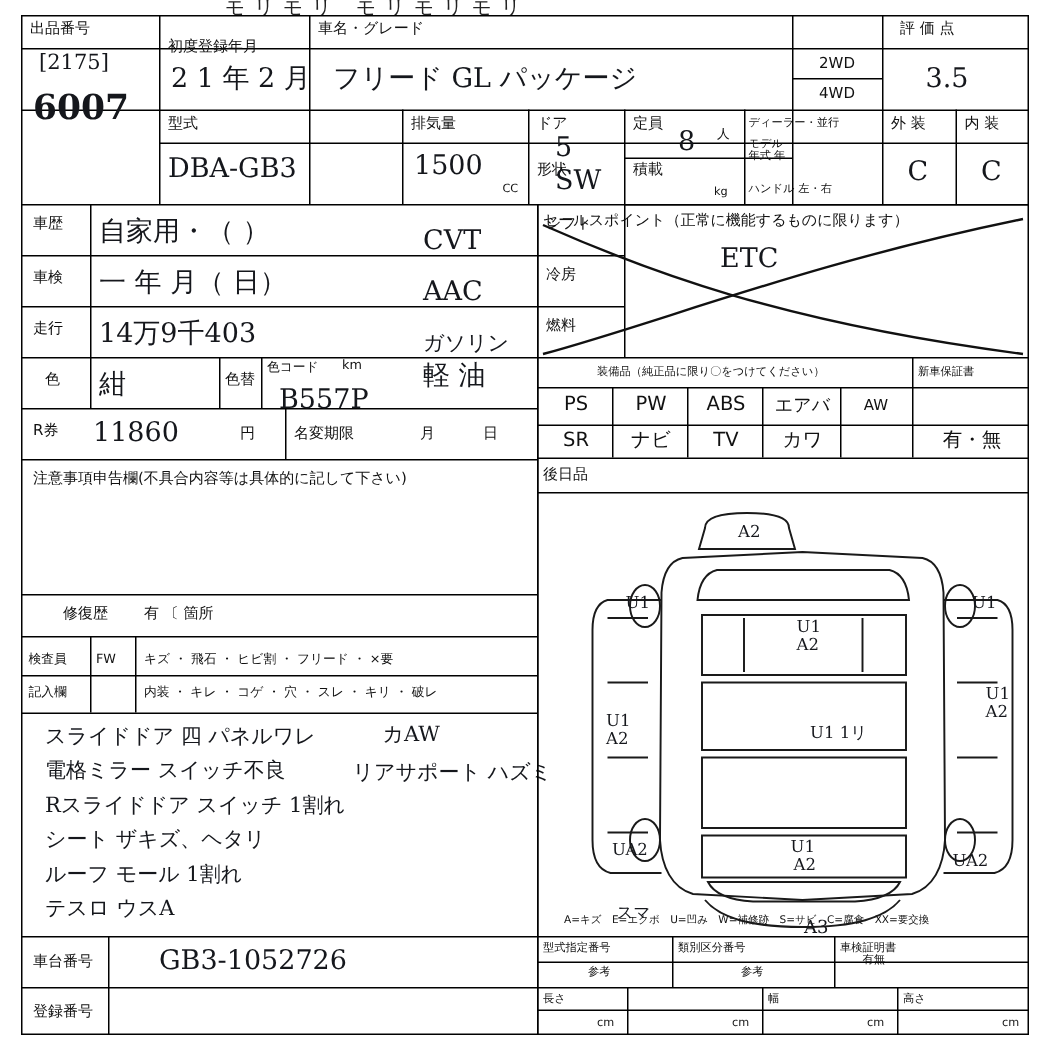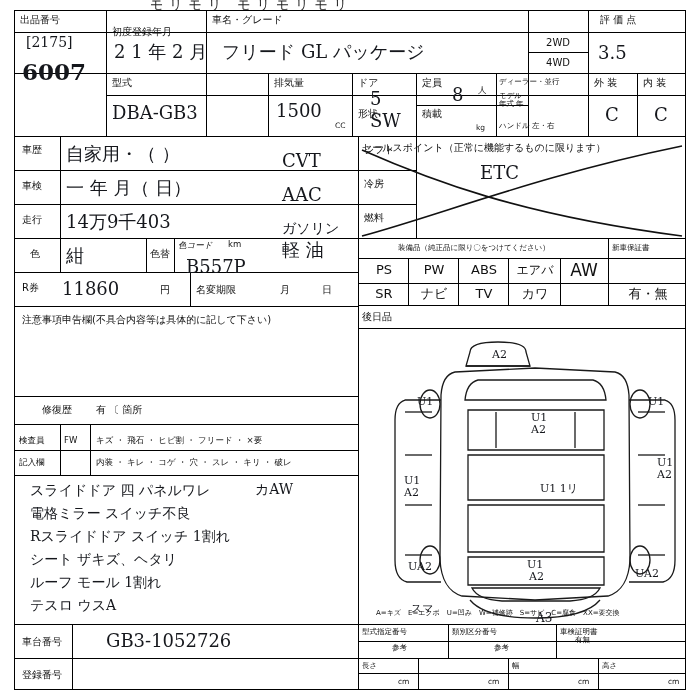--- a/index.html
+++ b/index.html
@@ -65,21 +65,21 @@
   <div class="lbl" style="left:112px;top:26px;">初度登録年月</div>
   <div class="hand med" style="left:114px;top:40px;">2 1 年 2 月</div>
 
   <div class="lbl" style="left:212px;top:14px;">車名・グレード</div>
   <div class="hand med" style="left:222px;top:40px;">フリード  GL パッケージ</div>
 
   <div class="lbl cellcenter" style="left:528px;top:32px;width:60px;height:20px;">2WD</div>
   <div class="lbl cellcenter" style="left:528px;top:52px;width:60px;height:21px;">4WD</div>
 
   <div class="lbl" style="left:600px;top:14px;">評 価 点</div>
-  <div class="hand med" style="left:598px;top:42px;text-align:center;">3.5</div>
+  <div class="hand med" style="left:617px;top:42px;text-align:center;">3.5</div>
 
   <div class="lbl" style="left:112px;top:77px;">型式</div>
   <div class="hand med" style="left:112px;top:102px;">DBA-GB3</div>
 
   <div class="lbl" style="left:274px;top:77px;">排気量</div>
   <div class="hand med" style="left:276px;top:100px;">1500</div>
   <div class="lbl xs" style="left:335px;top:122px;">CC</div>
 
   <div class="lbl" style="left:358px;top:77px;">ドア</div>
   <div class="hand med" style="left:370px;top:88px;">5</div>
@@ -130,21 +130,21 @@
   <div class="lbl" style="left:22px;top:180px;">車検</div>
   <div class="hand med" style="left:66px;top:176px;">一   年      月（      日）</div>
 
   <div class="lbl" style="left:22px;top:214px;">走行</div>
   <div class="hand med" style="left:66px;top:210px;">14万9千403</div>
   <div class="lbl sm" style="left:228px;top:228px;margin-top:12px;">km</div>
 
   <div class="lbl" style="left:30px;top:248px;">色</div>
   <div class="hand med" style="left:66px;top:244px;">紺</div>
   <div class="lbl" style="left:150px;top:248px;">色替</div>
-  <div class="lbl sm" style="left:178px;top:241px;font-style:italic;">色コード</div>
+  <div class="lbl sm" style="left:178px;top:241px;">色コード</div>
   <div class="hand med" style="left:186px;top:256px;">B557P</div>
 
   <div class="lbl" style="left:22px;top:282px;">R券</div>
   <div class="hand med" style="left:62px;top:278px;">11860</div>
   <div class="lbl" style="left:160px;top:284px;">円</div>
   <div class="lbl" style="left:196px;top:284px;">名変期限</div>
   <div class="lbl" style="left:280px;top:284px;">月</div>
   <div class="lbl" style="left:322px;top:284px;">日</div>
 
   <div class="lbl" style="left:22px;top:314px;">注意事項申告欄(不具合内容等は具体的に記して下さい)</div>
@@ -158,20 +158,21 @@
   <div class="lbl sm" style="left:19px;top:458px;">記入欄</div>
   <div class="lbl sm" style="left:96px;top:458px;">内装 ・ キレ ・ コゲ ・ 穴 ・ スレ ・ キリ ・ 破レ</div>
 
   <div class="hand sml" style="left:30px;top:482px;">スライドドア 四 パネルワレ</div>
   <div class="hand sml" style="left:30px;top:505px;">電格ミラー スイッチ不良</div>
   <div class="hand sml" style="left:30px;top:528px;">Rスライドドア スイッチ 1割れ</div>
   <div class="hand sml" style="left:30px;top:551px;">シート ザキズ、ヘタリ</div>
   <div class="hand sml" style="left:30px;top:574px;">ルーフ モール 1割れ</div>
   <div class="hand sml" style="left:30px;top:597px;">テスロ ウスA</div>
   <div class="hand sml" style="left:255px;top:481px;">カAW</div>
+  <div class="hand sml" style="left:235px;top:506px;">リアサポート ハズミ</div>
 
   <div class="vline" style="left:416px;top:136px;height:102px;"></div>
   <div class="vline" style="left:358px;top:136px;height:554px;"></div>
   <div class="hline" style="left:358px;top:170px;width:58px;"></div>
   <div class="hline" style="left:358px;top:204px;width:58px;"></div>
   <div class="hline" style="left:358px;top:238px;width:328px;"></div>
   <div class="hline" style="left:416px;top:136px;width:270px;"></div>
   <div class="hline" style="left:358px;top:258px;width:328px;"></div>
   <div class="hline" style="left:358px;top:283px;width:328px;"></div>
   <div class="hline" style="left:358px;top:305px;width:328px;"></div>
@@ -189,21 +190,21 @@
   <div class="hand med" style="left:480px;top:162px;">ETC</div>
 
   <div class="vline" style="left:608px;top:238px;height:67px;"></div>
   <div class="lbl xs" style="left:398px;top:244px;">装備品（純正品に限り〇をつけてください）</div>
   <div class="lbl xs" style="left:612px;top:244px;">新車保証書</div>
 
   <div class="lbl cellcenter" style="left:360px;top:259px;width:48px;height:23px;font-size:13px;">PS</div>
   <div class="lbl cellcenter" style="left:410px;top:259px;width:48px;height:23px;font-size:13px;">PW</div>
   <div class="lbl cellcenter" style="left:460px;top:259px;width:48px;height:23px;font-size:13px;">ABS</div>
   <div class="lbl cellcenter" style="left:510px;top:259px;width:50px;height:23px;font-size:12px;">エアバ</div>
-  <div class="lbl cellcenter" style="left:562px;top:259px;width:44px;height:23px;font-size:17px;">AW</div>
+  <div class="lbl cellcenter" style="left:562px;top:259px;width:44px;height:23px;font-size:10px;">AW</div>
 
   <div class="lbl cellcenter" style="left:360px;top:284px;width:48px;height:21px;font-size:13px;">SR</div>
   <div class="lbl cellcenter" style="left:410px;top:284px;width:48px;height:21px;font-size:13px;">ナビ</div>
   <div class="lbl cellcenter" style="left:460px;top:284px;width:48px;height:21px;font-size:13px;">TV</div>
   <div class="lbl cellcenter" style="left:510px;top:284px;width:50px;height:21px;font-size:13px;">カワ</div>
   <div class="lbl cellcenter" style="left:610px;top:284px;width:76px;height:21px;font-size:13px;">有・無</div>
 
   <div class="lbl" style="left:362px;top:311px;">後日品</div>
 
   <div class="vline" style="left:408px;top:258px;height:47px;"></div>

